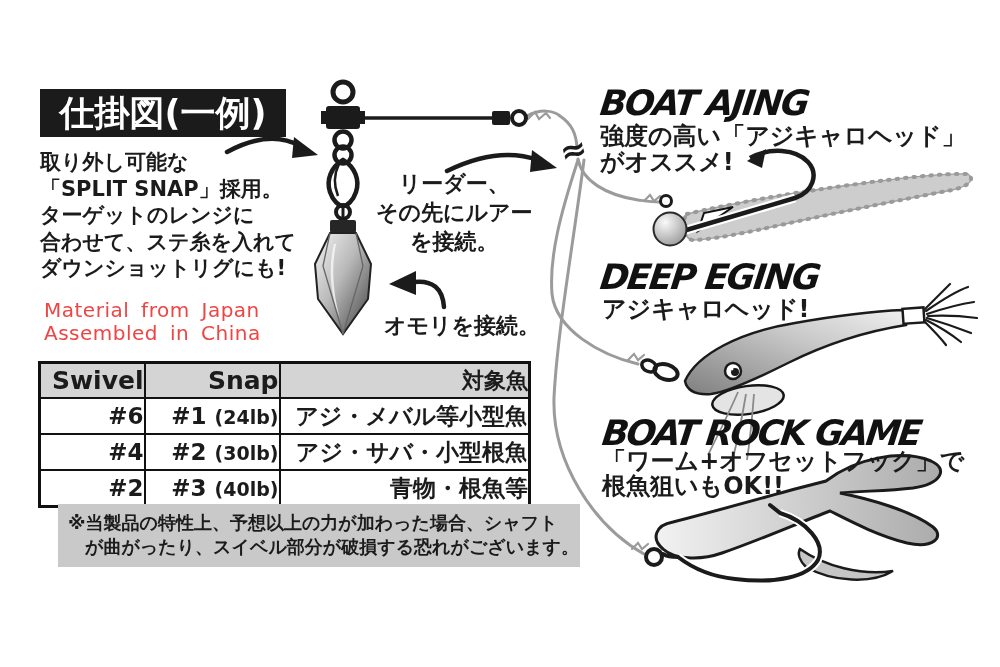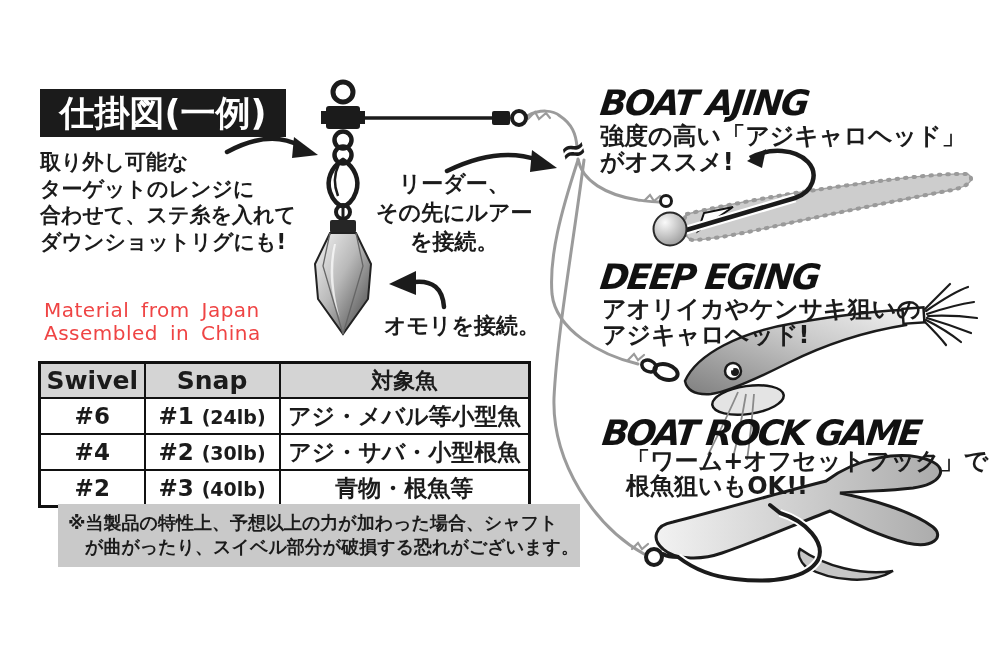--- a/index.html
+++ b/index.html
@@ -16,21 +16,21 @@
     line-height:49px;letter-spacing:0px;white-space:nowrap;
   }
   .intro{left:40px;top:149px;font-size:21px;font-weight:bold;line-height:26.5px;white-space:nowrap;}
   .origin{left:44px;top:299px;font-size:20px;font-weight:normal;line-height:23px;word-spacing:5px;letter-spacing:.5px;color:#ef4444;white-space:nowrap;}
 
   table.spec{
     left:38px;top:361px;border-collapse:collapse;table-layout:fixed;
     width:490px;background:#fff;
   }
   table.spec th,table.spec td{
-    border:2.5px solid #111;text-align:center;vertical-align:middle;
+    border:2.5px solid #111;text-align:right;vertical-align:middle;
     padding:0;font-weight:bold;overflow:hidden;white-space:nowrap;
   }
   table.spec{border:3px solid #111;}
   table.spec th{background:#d4d4d4;height:33px;font-size:25px;}
   table.spec th.jp{font-size:22px;}
   table.spec td{height:34px;font-size:23px;}
   td.fish{font-size:20px;border-radius:16px;}
   .snap-lb{font-size:19px;}
   .c1{width:105px}.c2{width:135px}.c3{width:250px}
 
@@ -46,21 +46,21 @@
   .weight-label{left:384px;top:311px;font-size:22px;font-weight:bold;white-space:nowrap;}
   .break-mark{left:560px;top:131px;font-size:32px;font-weight:bold;transform:rotate(-15deg);}
 
   .sec-title{
     font-size:35px;font-weight:bold;font-style:italic;letter-spacing:-2px;
     transform:skewX(-7deg);transform-origin:left bottom;white-space:nowrap;color:#111;
   }
   .sec-desc{font-size:24px;font-weight:600;line-height:26px;white-space:nowrap;}
   .t1{left:598px;top:83px;}  .d1{left:600px;top:123px;}
   .t2{left:598px;top:257px;} .d2{left:602px;top:296px;}
-  .t3{left:600px;top:413px;letter-spacing:-2.5px;} .d3{left:602px;top:449px;line-height:25px;margin-left:24px;}
+  .t3{left:600px;top:413px;letter-spacing:-2.5px;} .d3{left:602px;top:449px;line-height:25px;}
 </style>
 </head>
 <body>
 
 <div class="canvas">
 
   <svg class="art" viewBox="0 0 1000 667">
     <defs>
       <linearGradient id="gWeight" x1="0" y1="0" x2="1" y2="1">
         <stop offset="0" stop-color="#f4f4f4"></stop>
@@ -162,20 +162,21 @@
       <path d="M678,557 C695,570 715,577 735,579 C776,584 808,577 818,560 C826,543 806,521 780,513" stroke="#ffffff" stroke-width="8" fill="none"></path>
       <path d="M663,554 C668,557 673,557 678,557 C695,570 715,577 735,579 C776,584 808,577 818,560 C826,543 806,521 780,513 L770,505" stroke="#1b1b1b" stroke-width="4" fill="none" stroke-linecap="round"></path>
       <circle cx="654" cy="557" r="8" fill="none" stroke="#1b1b1b" stroke-width="4"></circle>
     </g>
   </svg>
 
   <div class="abs title-box">仕掛図(一例)</div>
 
   <div class="abs intro">
     <div>取り外し可能な</div>
+    <div>「SPLIT SNAP」採用。</div>
     <div>ターゲットのレンジに</div>
     <div>合わせて、ステ糸を入れて</div>
     <div>ダウンショットリグにも!</div>
   </div>
 
   <div class="abs origin">
     <div>Material from Japan</div>
     <div>Assembled in China</div>
   </div>
 
@@ -223,21 +224,20 @@
   <div class="abs break-mark">≈</div>
 
   <div class="abs sec-title t1">BOAT AJING</div>
   <div class="abs sec-desc d1">
     <div>強度の高い「アジキャロヘッド」</div>
     <div>がオススメ!</div>
   </div>
 
   <div class="abs sec-title t2">DEEP EGING</div>
   <div class="abs sec-desc d2">
-    <div>アオリイカやケンサキ狙いの</div>
     <div>アジキャロヘッド!</div>
   </div>
 
   <div class="abs sec-title t3">BOAT ROCK GAME</div>
   <div class="abs sec-desc d3">
     <div>「ワーム+オフセットフック」で</div>
     <div>根魚狙いもOK!!</div>
   </div>
 
 </div>

